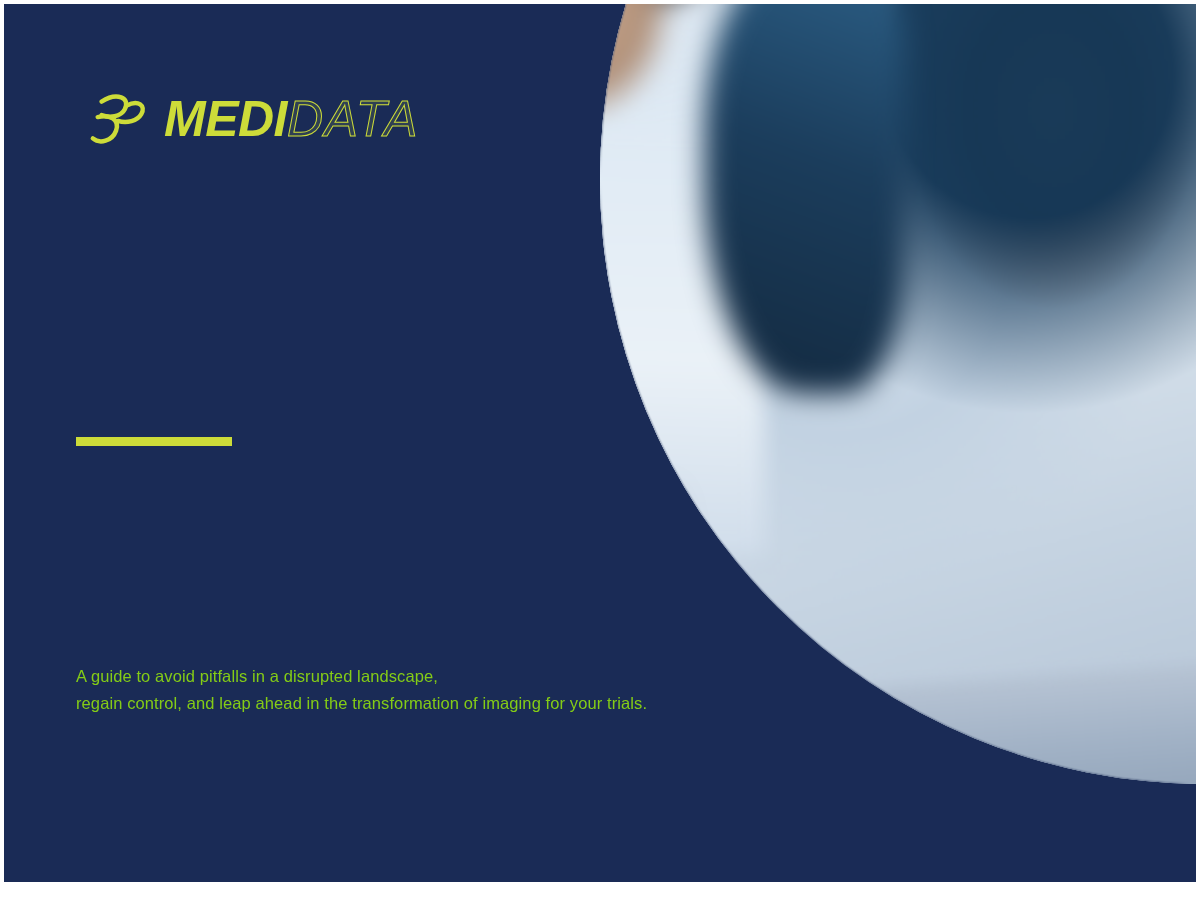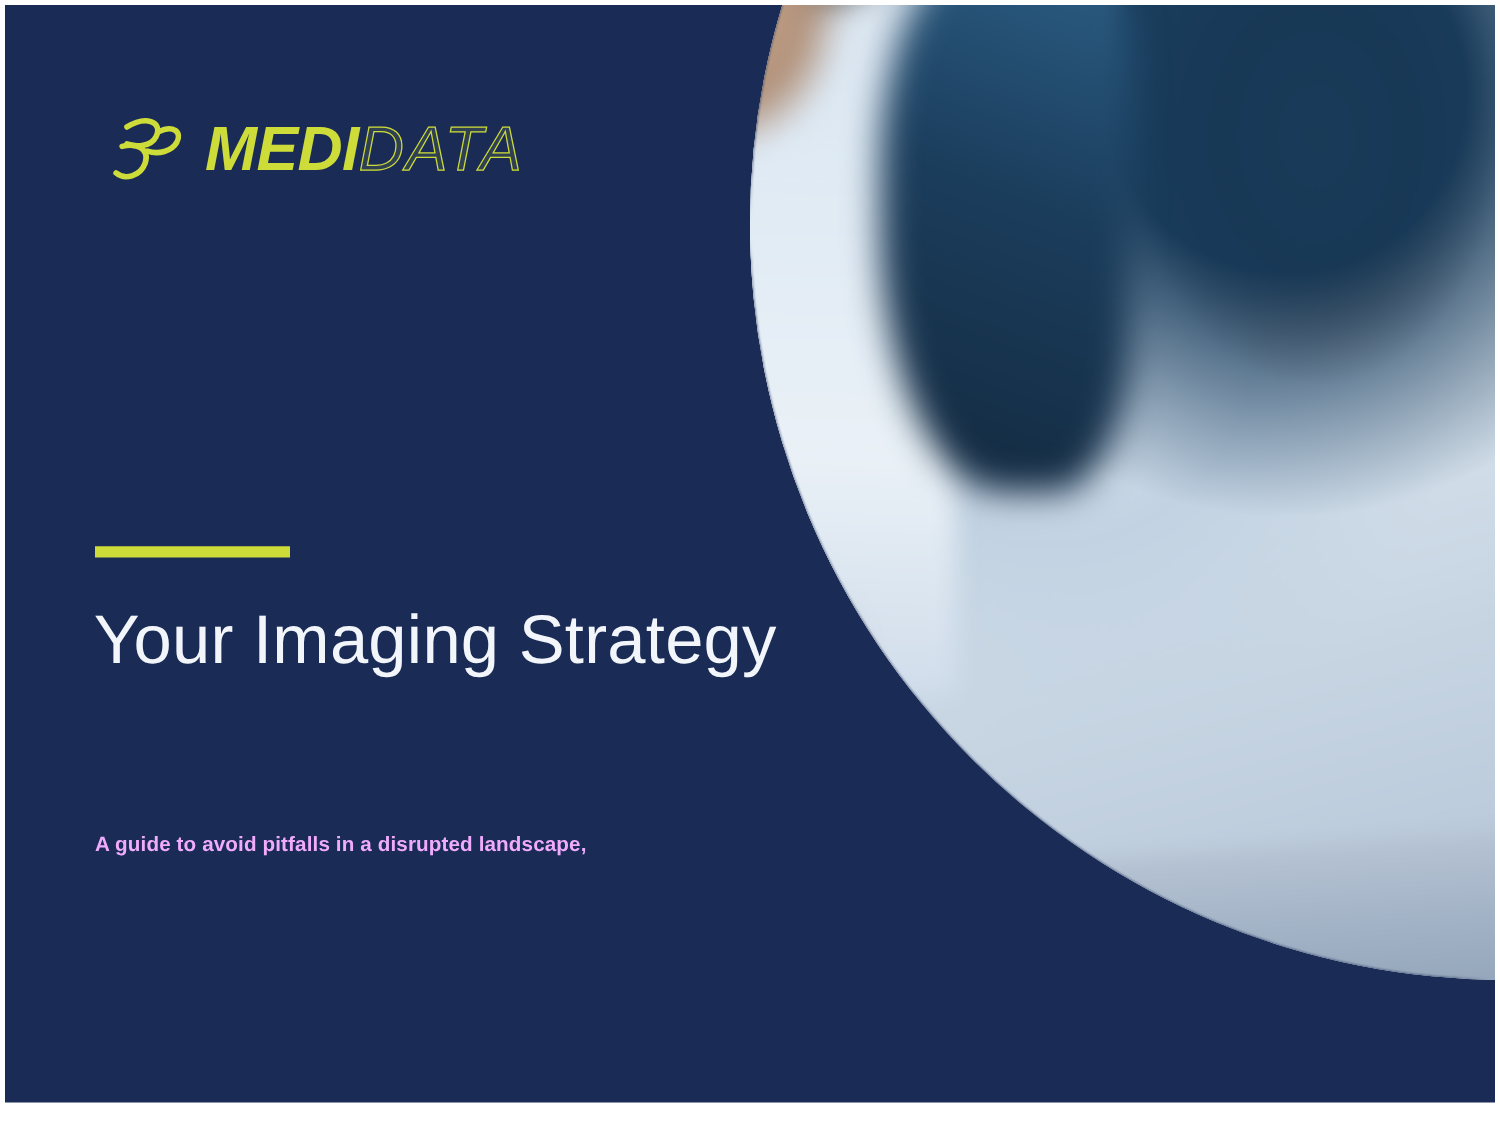--- a/index.html
+++ b/index.html
@@ -149,21 +149,21 @@
 
   #accent-bar { position:absolute; left:72px; top:433px; width:156px; height:9px; background:#cddc39; }
 
   #title {
     position:absolute; left:71px; top:474px; width:660px;
     color:#f2f6fb; font-size:55px; font-weight:300; line-height:1.20;
     letter-spacing:.2px;
   }
   #subtitle {
     position:absolute; left:72px; top:659px; width:740px;
-    color:#f0abfc; font-size:16.5px; font-weight:700; line-height:1.62;
+    color:#84cc16; font-size:16.5px; font-weight:400; line-height:1.62;
     letter-spacing:.1px;
   }
 </style>
 </head>
 <body>
 
 <div id="page">
   <div id="canvas">
 
     <div id="photo-clip">
@@ -252,21 +252,21 @@
         </g>
       </svg>
       <div id="logo-word">
         <span class="medi">MEDI</span><span class="data">DATA</span>
       </div>
     </div>
 
     <div id="accent-bar"></div>
 
     <div id="title">
-      <div>Your Imaging Strategy</div>
     </div>
 
     <div id="subtitle">
       <div>A guide to avoid pitfalls in a disrupted landscape,</div>
+      <div>regain control, and leap ahead in the transformation of imaging for your trials.</div>
     </div>
 
   </div>
 </div>
 
 </body></html>

